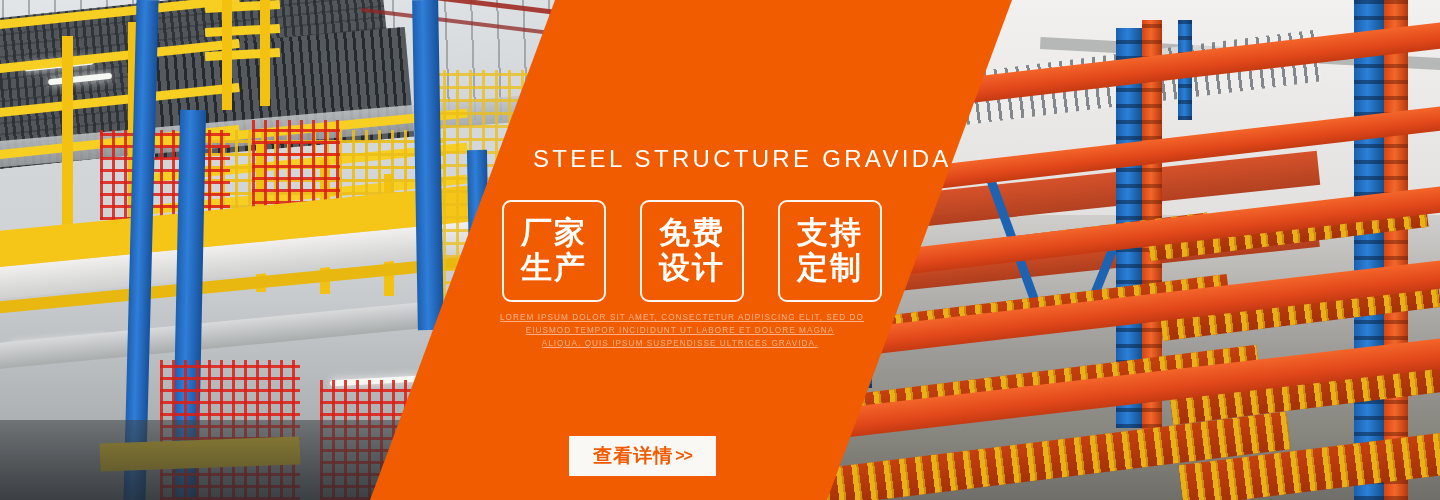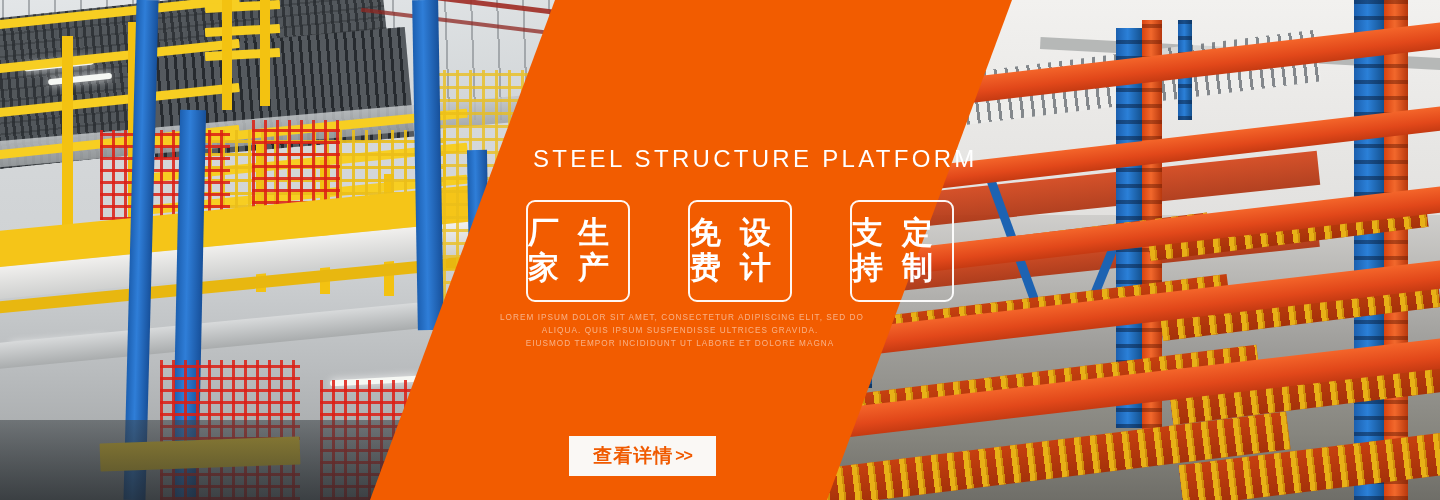--- a/index.html
+++ b/index.html
@@ -133,35 +133,34 @@
   }
   .subtitle{
     position:absolute; left:533px; top:145px; width:420px;
     font-size:24px; color:#ffffff; letter-spacing:3.3px;
     white-space:nowrap; font-weight:400;
   }
 
   .tags{ position:absolute; left:502px; top:200px; display:flex; gap:34px; }
   .tag{
     width:104px; height:102px; border:2px solid rgba(255,255,255,.95);
-    border-radius:9px; display:flex; flex-direction:row;
+    border-radius:9px; display:flex; flex-direction:column;
     align-items:center; justify-content:center;
     color:#fff; font-size:31px; font-weight:bold; line-height:1.12;
     letter-spacing:2px;
-    margin-left:24px;
   }
   .tag span{ display:block; }
 
   .lorem{
     position:absolute; left:500px; top:311px; width:360px;
     text-align:center; color:rgba(255,255,255,.52);
     font-size:8.2px; letter-spacing:1.05px; line-height:13px;
     text-transform:uppercase;
   }
-  .lorem div{ white-space:nowrap; }
+  .lorem div{ white-space:nowrap;text-decoration:underline; }
 
   .cta{
     position:absolute; left:569px; top:436px; width:147px; height:40px;
     background:#faf8f5; display:flex; align-items:center; justify-content:center;
     border:0; cursor:pointer; padding:0;
   }
   .cta-label{ font-size:19px; font-weight:bold; color:#f05a00; letter-spacing:1px; }
   .cta-arrows{ font-size:16px; font-weight:bold; color:#f05a00; letter-spacing:-1px; margin-left:2px; }
 </style>
 </head>
@@ -266,41 +265,41 @@
     <div class="pr-beam" style="left:-10px; top:226px; width:700px; height:26px; transform:rotate(-6.6deg);"></div>
     <div class="pr-beam" style="left:-10px; top:300px; width:700px; height:28px; transform:rotate(-6.6deg);"></div>
     <div class="pr-beam" style="left:-10px; top:378px; width:700px; height:30px; transform:rotate(-6.6deg);"></div>
   </div>
 
   <div class="panel"></div>
 
   <div class="content">
 
 
-    <div class="subtitle">STEEL STRUCTURE PLATFORM</div>
+    <div class="subtitle">STEEL STRUCTURE GRAVIDA</div>
 
     <div class="tags">
       <div class="tag">
         <span>厂家</span>
         <span>生产</span>
       </div>
       <div class="tag">
         <span>免费</span>
         <span>设计</span>
       </div>
       <div class="tag">
         <span>支持</span>
         <span>定制</span>
       </div>
     </div>
 
     <div class="lorem">
       <div>LOREM IPSUM DOLOR SIT AMET, CONSECTETUR ADIPISCING ELIT, SED DO</div>
+      <div>EIUSMOD TEMPOR INCIDIDUNT UT LABORE ET DOLORE MAGNA</div>
       <div>ALIQUA. QUIS IPSUM SUSPENDISSE ULTRICES GRAVIDA.</div>
-      <div>EIUSMOD TEMPOR INCIDIDUNT UT LABORE ET DOLORE MAGNA</div>
     </div>
 
     <button class="cta">
       <span class="cta-label">查看详情</span>
       <span class="cta-arrows">&gt;&gt;</span>
     </button>
 
   </div>
 </div>
 

